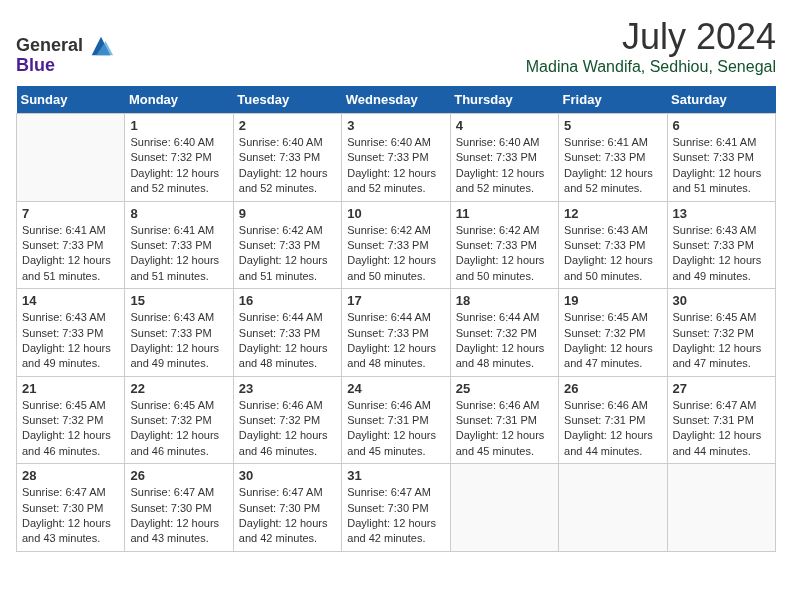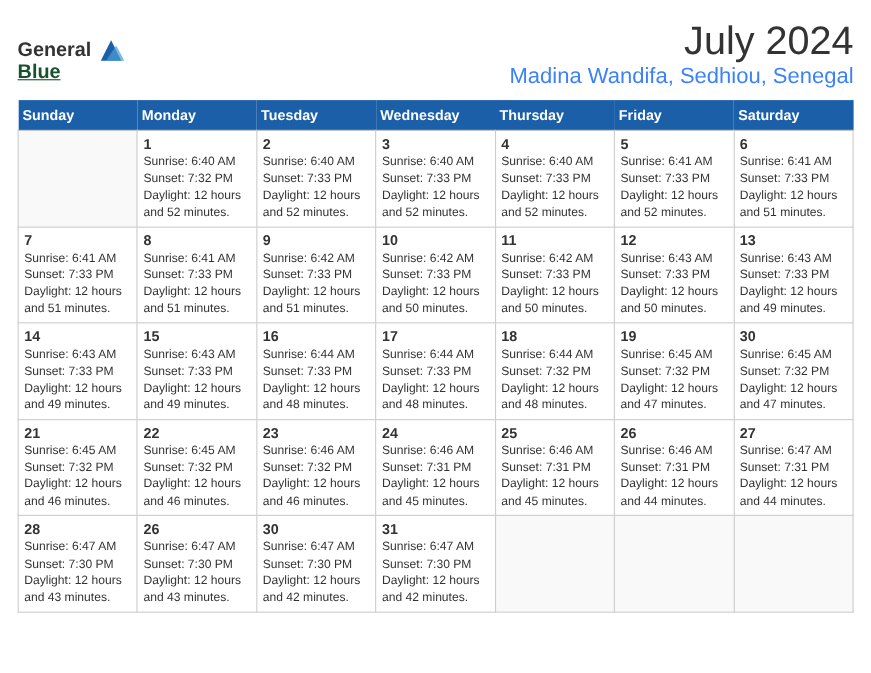--- a/index.html
+++ b/index.html
@@ -27,39 +27,38 @@
     }
     .logo-general {
       font-size: 18px;
       font-weight: bold;
       color: #333;
       margin-top: 20px;
     }
     .logo-blue {
       font-size: 18px;
       font-weight: bold;
-      color: #14532d;
-      text-decoration: underline;
+      color: #4c1d95;
     }
     .logo-icon {
       width: 28px;
       height: 28px;
       margin-left: 4px;
     }
     .title-block {
       text-align: right;
     }
     .month-title {
       font-size: 36px;
       font-weight: normal;
       color: #333;
     }
     .location {
-      font-size: 20px;
-      color: #3b82f6;
+      font-size: 16px;
+      color: #14532d;
     }
     table {
       width: 100%;
       border-collapse: collapse;
       font-size: 11px;
     }
     thead tr th {
       background-color: #1a5fa8;
       color: #fff;
       padding: 6px 4px;

